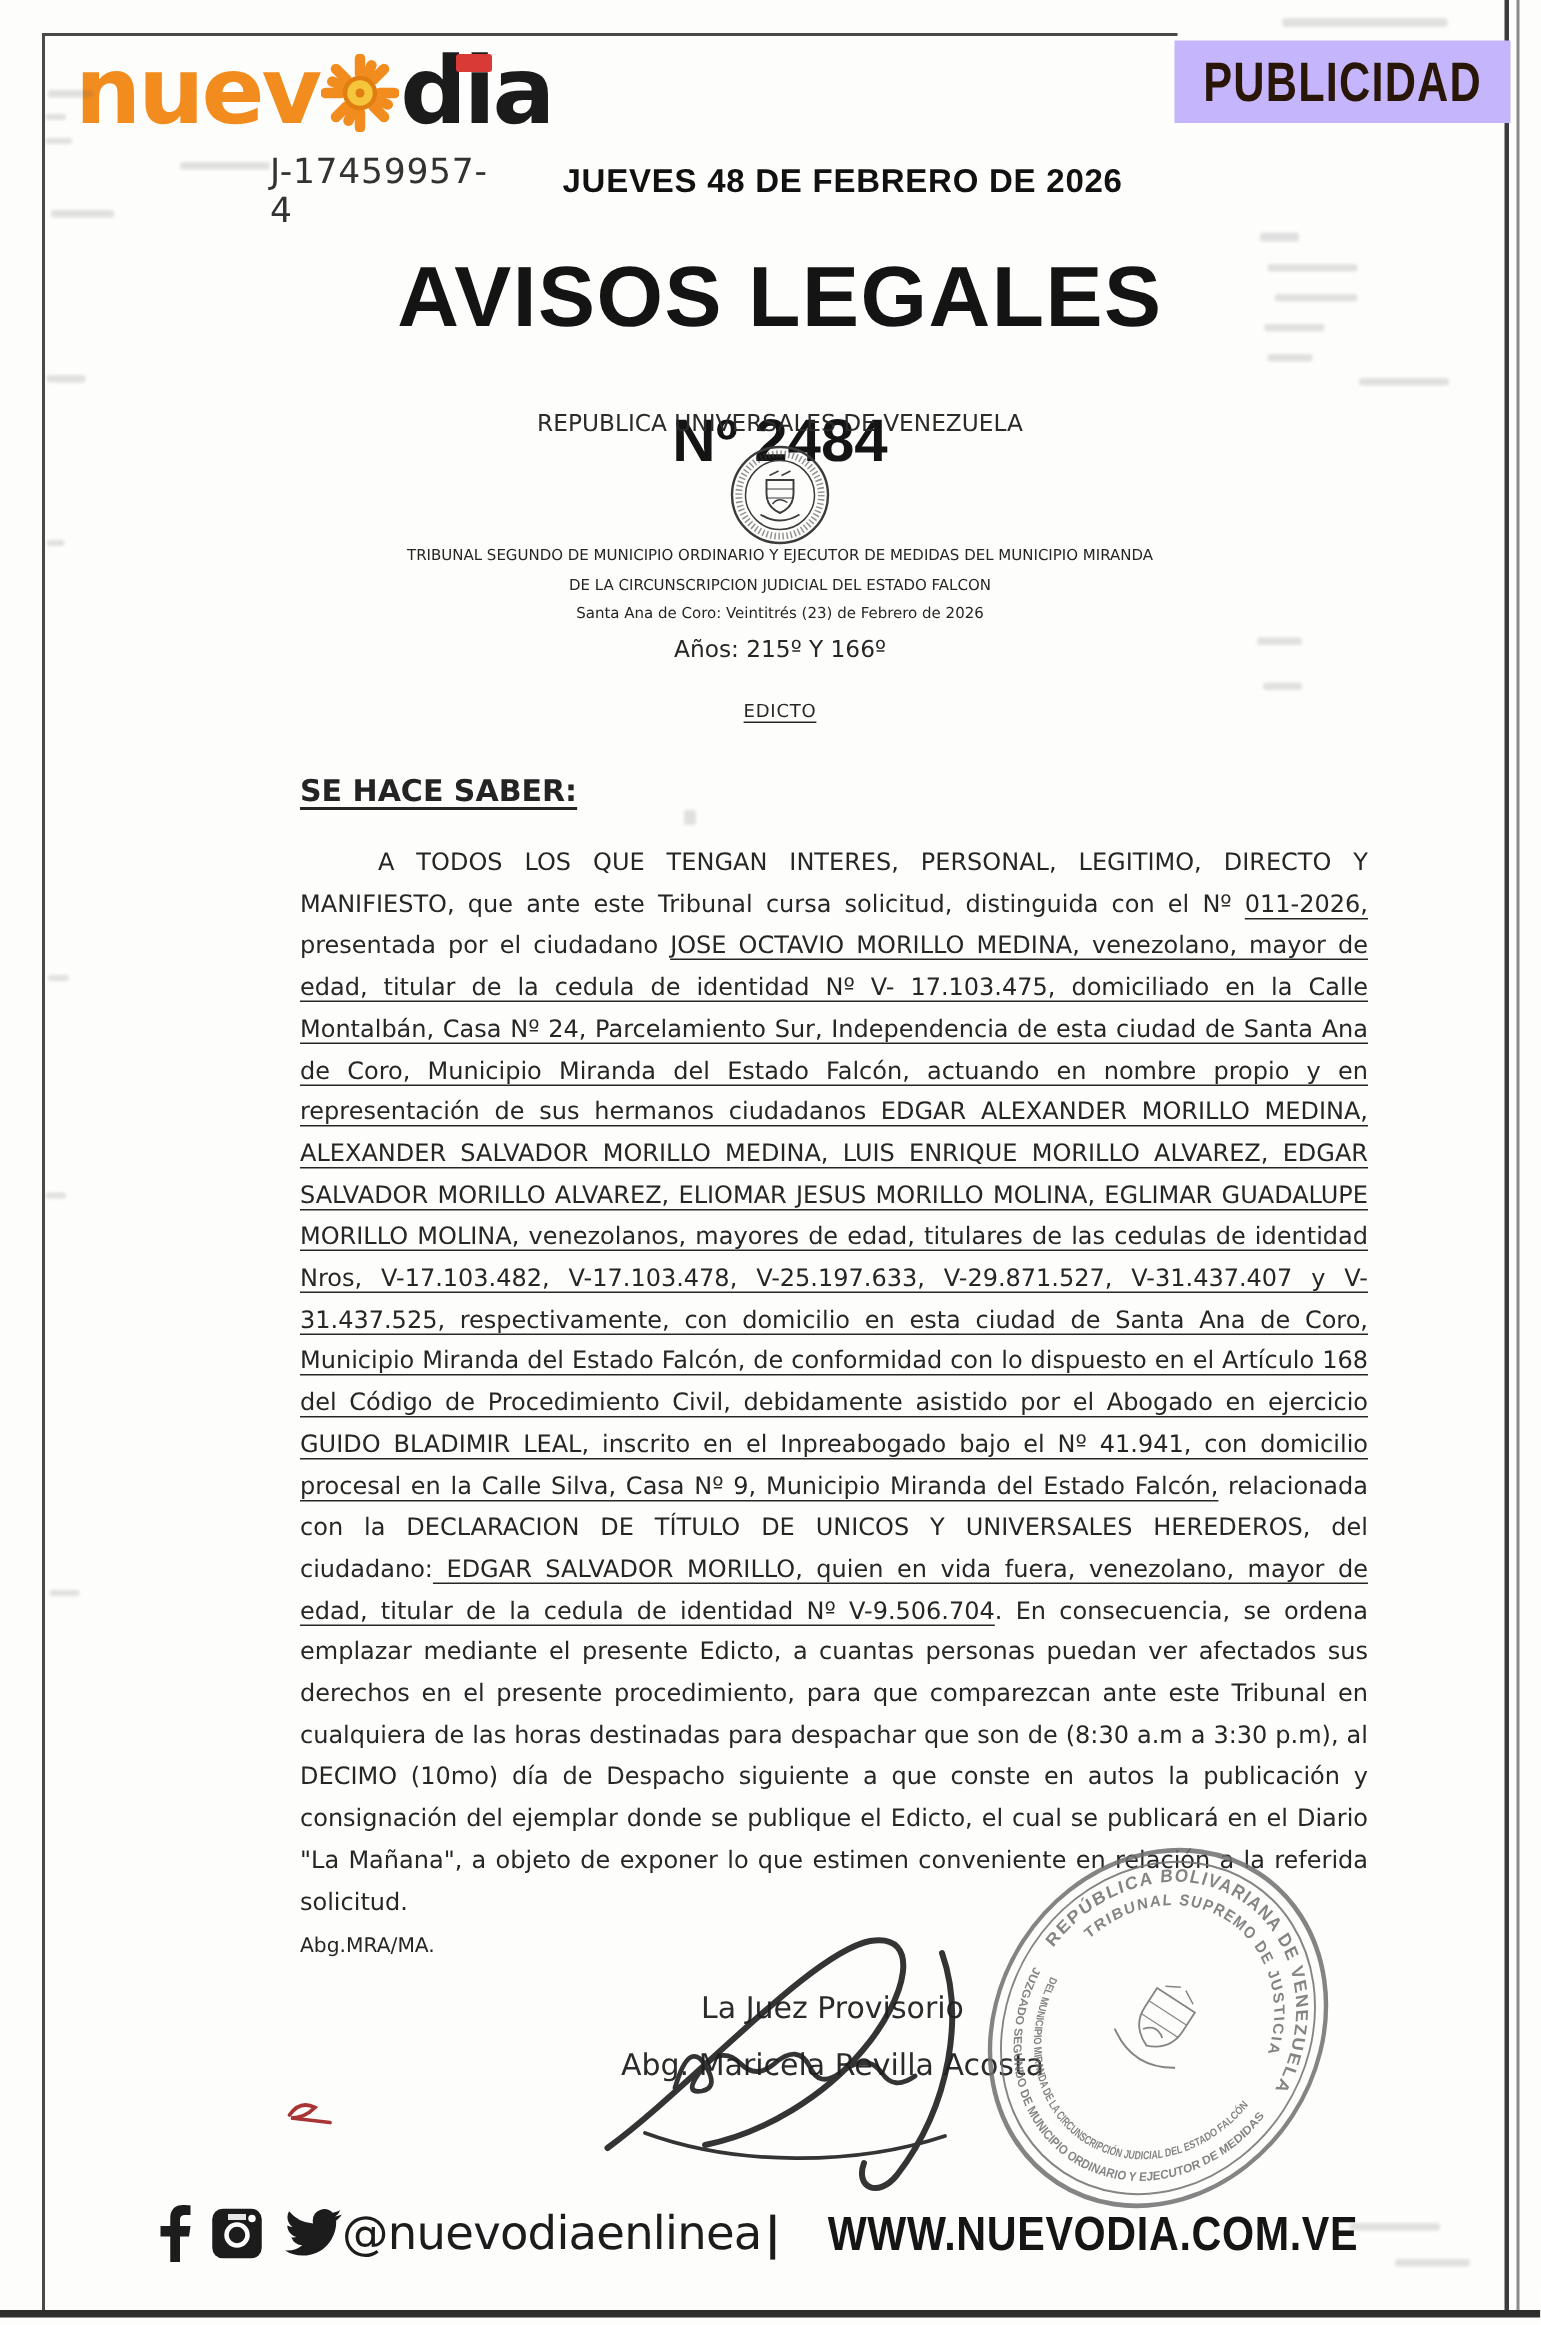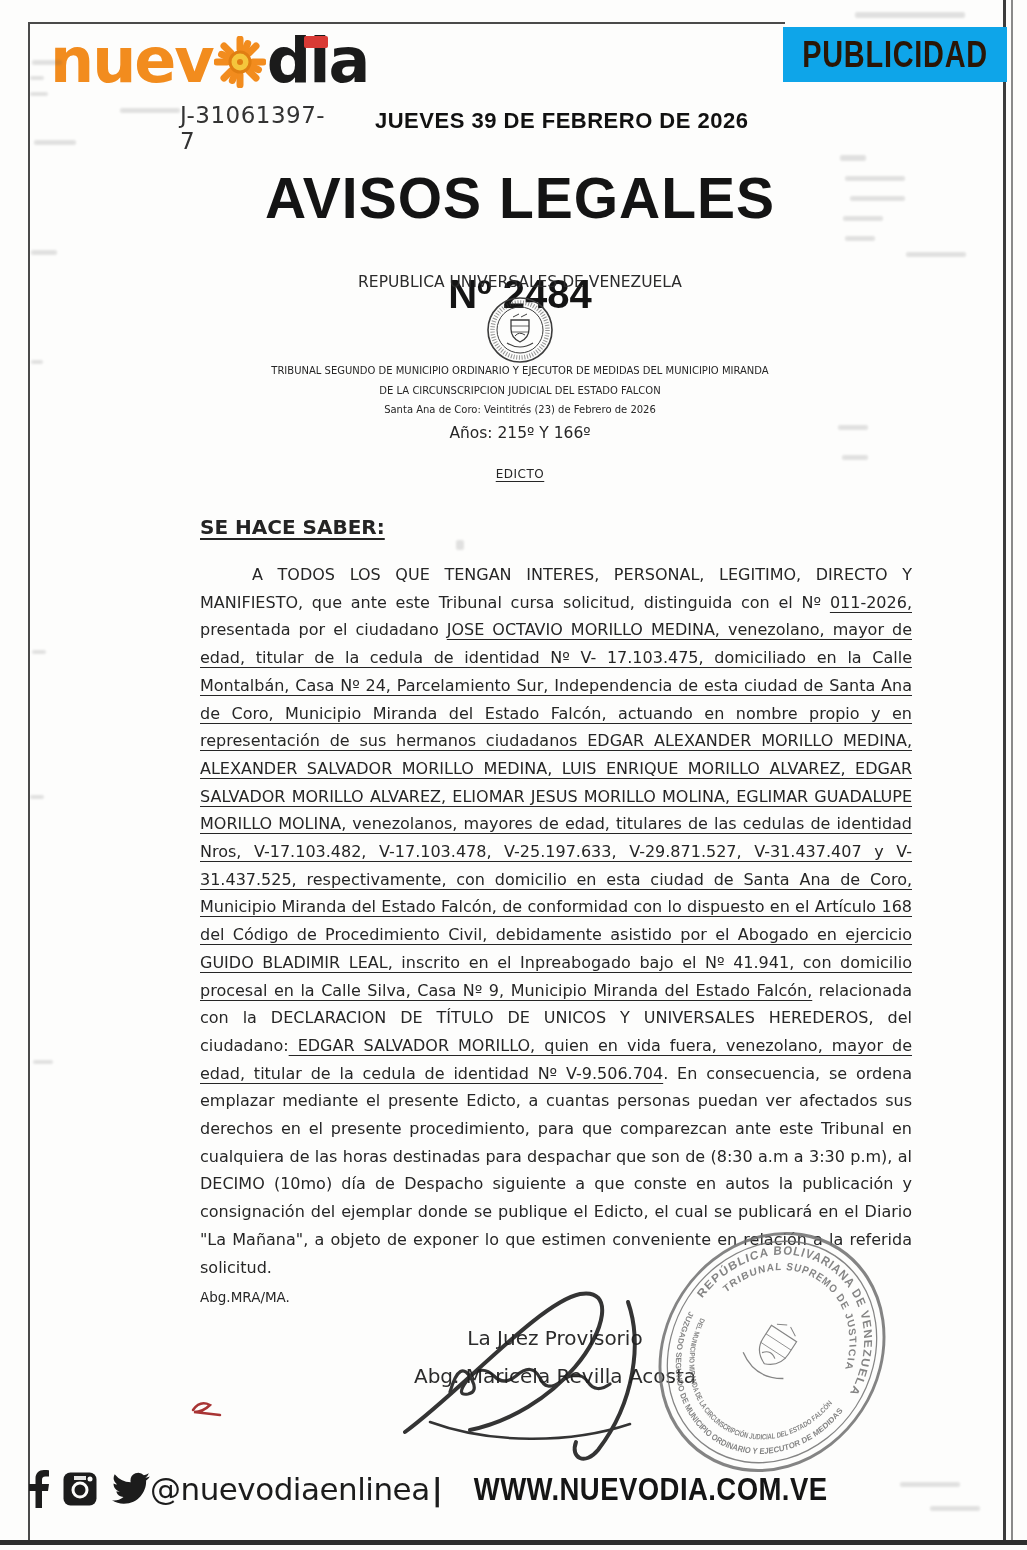--- a/index.html
+++ b/index.html
@@ -14,21 +14,21 @@
   .b-bottom{left:0;top:1540px;width:1027px;height:5px;background:#2e2e2e;}
 
   
   .logo{position:absolute;left:50px;top:30px;height:66px;white-space:nowrap;}
   .logo span{font-weight:bold;font-size:62px;letter-spacing:-2px;line-height:62px;}
   .logo .nuev{color:#F28C1E;}
   .logo .dia{color:#1b1b1b;}
   .sun{position:relative;top:6px;margin:0 1px;}
   .accent{position:absolute;left:254px;top:6px;width:24px;height:12px;background:#D93A35;border-radius:2px;}
   .jnum{position:absolute;left:180px;top:102px;width:150px;font-size:23px;font-weight:500;color:#333;letter-spacing:.5px;}
-  .publicidad{position:absolute;left:783px;top:27px;width:224px;height:55px;background:#0ea5e9;
+  .publicidad{position:absolute;left:783px;top:27px;width:224px;height:55px;background:#c4b5fd;
       display:flex;align-items:center;justify-content:center;}
   .publicidad span{font-family:"Liberation Sans",sans-serif;font-weight:bold;font-size:37px;color:#2a1606;
       transform:scaleX(.78);letter-spacing:1px;}
   .dateline{position:absolute;left:375px;top:108px;font-size:22px;font-weight:bold;color:#111;
       font-family:"Liberation Sans",sans-serif;letter-spacing:.5px;}
 
   
   .centerband{position:absolute;left:28px;width:984px;text-align:center;}
   .title{top:165px;font-family:"Liberation Sans",sans-serif;font-weight:900;font-size:57px;
       letter-spacing:1px;color:#141414;}
@@ -51,21 +51,21 @@
 
   
   .sig-title{position:absolute;left:420px;top:1326px;width:270px;text-align:center;font-size:20px;color:#2b2b2b;}
   .sig-name{position:absolute;left:400px;top:1364px;width:310px;text-align:center;font-size:20px;color:#2b2b2b;}
   .sig-svg{position:absolute;left:390px;top:1272px;}
   .stamp{position:absolute;left:622px;top:1222px;opacity:.85;}
   .redmark{position:absolute;left:190px;top:1398px;}
 
   
   .footer{position:absolute;left:28px;top:1470px;width:984px;display:flex;align-items:center;
-      }
+      justify-content:center;}
   .footer .icons{display:flex;align-items:center;gap:12px;}
   .handle{font-size:31px;color:#1c1c1c;letter-spacing:-.5px;}
   .sep{font-size:30px;font-weight:bold;color:#1c1c1c;margin:0 2px;}
   .site{font-family:"Liberation Sans",sans-serif;font-size:32px;font-weight:900;color:#151515;
       transform:scaleX(.86);letter-spacing:.5px;}
 
   
   .ghost{position:absolute;background:#5a5a5a;opacity:.17;border-radius:2px;filter:blur(1px);}
 </style>
 </head>
@@ -93,25 +93,25 @@
           <line x1="26" y1="6" x2="26" y2="12" transform="rotate(22.5 26 26)"></line>
           <line x1="26" y1="40" x2="26" y2="46" transform="rotate(22.5 26 26)"></line>
           <line x1="6" y1="26" x2="12" y2="26" transform="rotate(22.5 26 26)"></line>
           <line x1="40" y1="26" x2="46" y2="26" transform="rotate(22.5 26 26)"></line>
         </g>
         <circle cx="26" cy="26" r="10" fill="#F5C63C" stroke="#E07E12" stroke-width="3"></circle>
         <circle cx="26" cy="26" r="3" fill="#E07E12"></circle>
       </svg><span class="dia">dia</span>
     <span class="accent"></span>
   </div>
-  <div class="jnum">J-31061397-7</div>
+  <div class="jnum">J-17459957-4</div>
   <div class="publicidad">
     <span>PUBLICIDAD</span>
   </div>
-  <div class="dateline">JUEVES 39 DE FEBRERO DE 2026</div>
+  <div class="dateline">JUEVES 48 DE FEBRERO DE 2026</div>
 
   <div class="centerband title">AVISOS LEGALES</div>
   <div class="centerband notice-num">Nº 2484</div>
   <div class="centerband republic">REPUBLICA UNIVERSALES DE VENEZUELA</div>
 
   <div class="sealwrap">
     <svg width="70" height="70" viewBox="0 0 70 70">
       <g stroke="#3c3c3c" fill="none">
         <circle cx="35" cy="35" r="32" stroke-width="1.6"></circle>
         <circle cx="35" cy="35" r="23" stroke-width="1"></circle>

